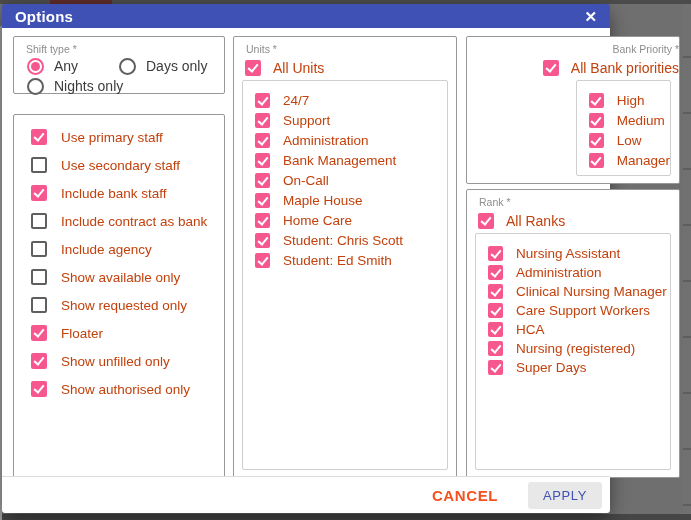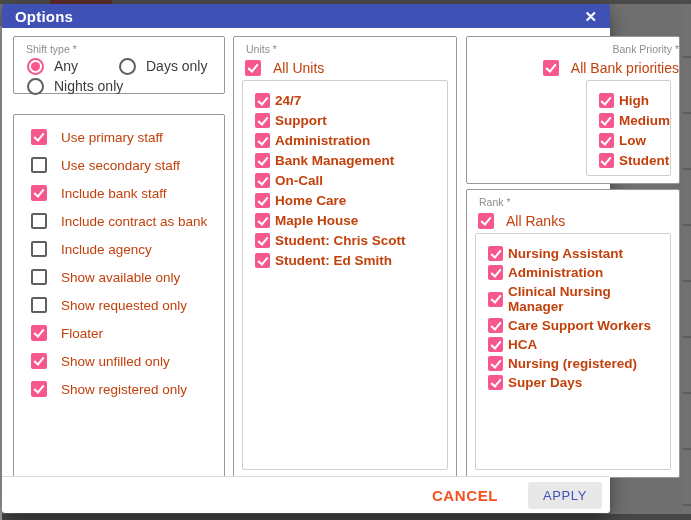--- a/index.html
+++ b/index.html
@@ -51,21 +51,21 @@
     border-radius:50%;background:var(--accent,#f6578e);}
 
   .cb-row{display:flex;align-items:center;gap:14px;font-size:13.5px;color:#c2410c;cursor:pointer;flex:none;}
   .cb{width:16px;height:16px;border-radius:2px;box-sizing:border-box;position:relative;flex:none;}
   .cb.on{background:var(--accent,#f6578e);}
   .cb.on::after{content:"";position:absolute;left:5px;top:2px;width:4px;height:8px;
     border:solid #fff;border-width:0 2px 2px 0;transform:rotate(40deg);}
   .cb.off{border:2px solid #5f5f5f;background:#fff;}
   .inner .cb{width:15px;height:15px;}
   .inner .cb.on::after{left:4.5px;top:1.5px;}
-  .inner .cb-row{gap:5px;font-weight:bold;}
+  .inner .cb-row{gap:13px;}
   .all-row{margin:3px 0 0 11px;font-size:14px;gap:12px;}
 
   .footer{position:absolute;left:0;right:0;bottom:0;height:37px;border-top:1px solid #dcdcdc;
     display:flex;align-items:center;justify-content:flex-end;gap:26px;padding-right:8px;
     background:#fff;border-radius:0 0 3px 3px;box-sizing:border-box;}
   .btn-cancel{color:var(--cancel,#f4511e);font-size:15px;letter-spacing:.6px;cursor:pointer;padding:6px 4px;font-weight:bold;}
   .btn-apply{background:#e8e8e8;color:var(--header,#3f51b5);font-size:13px;letter-spacing:.6px;
     cursor:pointer;padding:6px 15px;border-radius:3px;}
 </style>
 </head>
@@ -133,21 +133,21 @@
       <label class="cb-row">
     <span class="cb on"></span>
     <span>Floater</span>
   </label>
       <label class="cb-row">
     <span class="cb on"></span>
     <span>Show unfilled only</span>
   </label>
       <label class="cb-row">
     <span class="cb on"></span>
-    <span>Show registered only</span>
+    <span>Show authorised only</span>
   </label>
     </div>
 
   <div class="fieldset fs-units">
     <div class="legend">Units *</div>
     <label class="cb-row all-row">
       <span class="cb on"></span>
       <span>All Units</span>
     </label>
     <div class="inner">
@@ -166,25 +166,25 @@
         <label class="cb-row">
     <span class="cb on"></span>
     <span>Bank Management</span>
   </label>
         <label class="cb-row">
     <span class="cb on"></span>
     <span>On-Call</span>
   </label>
         <label class="cb-row">
     <span class="cb on"></span>
+    <span>Maple House</span>
+  </label>
+        <label class="cb-row">
+    <span class="cb on"></span>
     <span>Home Care</span>
-  </label>
-        <label class="cb-row">
-    <span class="cb on"></span>
-    <span>Maple House</span>
   </label>
         <label class="cb-row">
     <span class="cb on"></span>
     <span>Student: Chris Scott</span>
   </label>
         <label class="cb-row">
     <span class="cb on"></span>
     <span>Student: Ed Smith</span>
   </label>
       </div>
@@ -204,21 +204,21 @@
         <label class="cb-row">
     <span class="cb on"></span>
     <span>Medium</span>
   </label>
         <label class="cb-row">
     <span class="cb on"></span>
     <span>Low</span>
   </label>
         <label class="cb-row">
     <span class="cb on"></span>
-    <span>Student</span>
+    <span>Manager</span>
   </label>
       </div>
   </div>
 
   <div class="fieldset fs-rank">
     <div class="legend">Rank *</div>
     <label class="cb-row all-row">
       <span class="cb on"></span>
       <span>All Ranks</span>
     </label>

